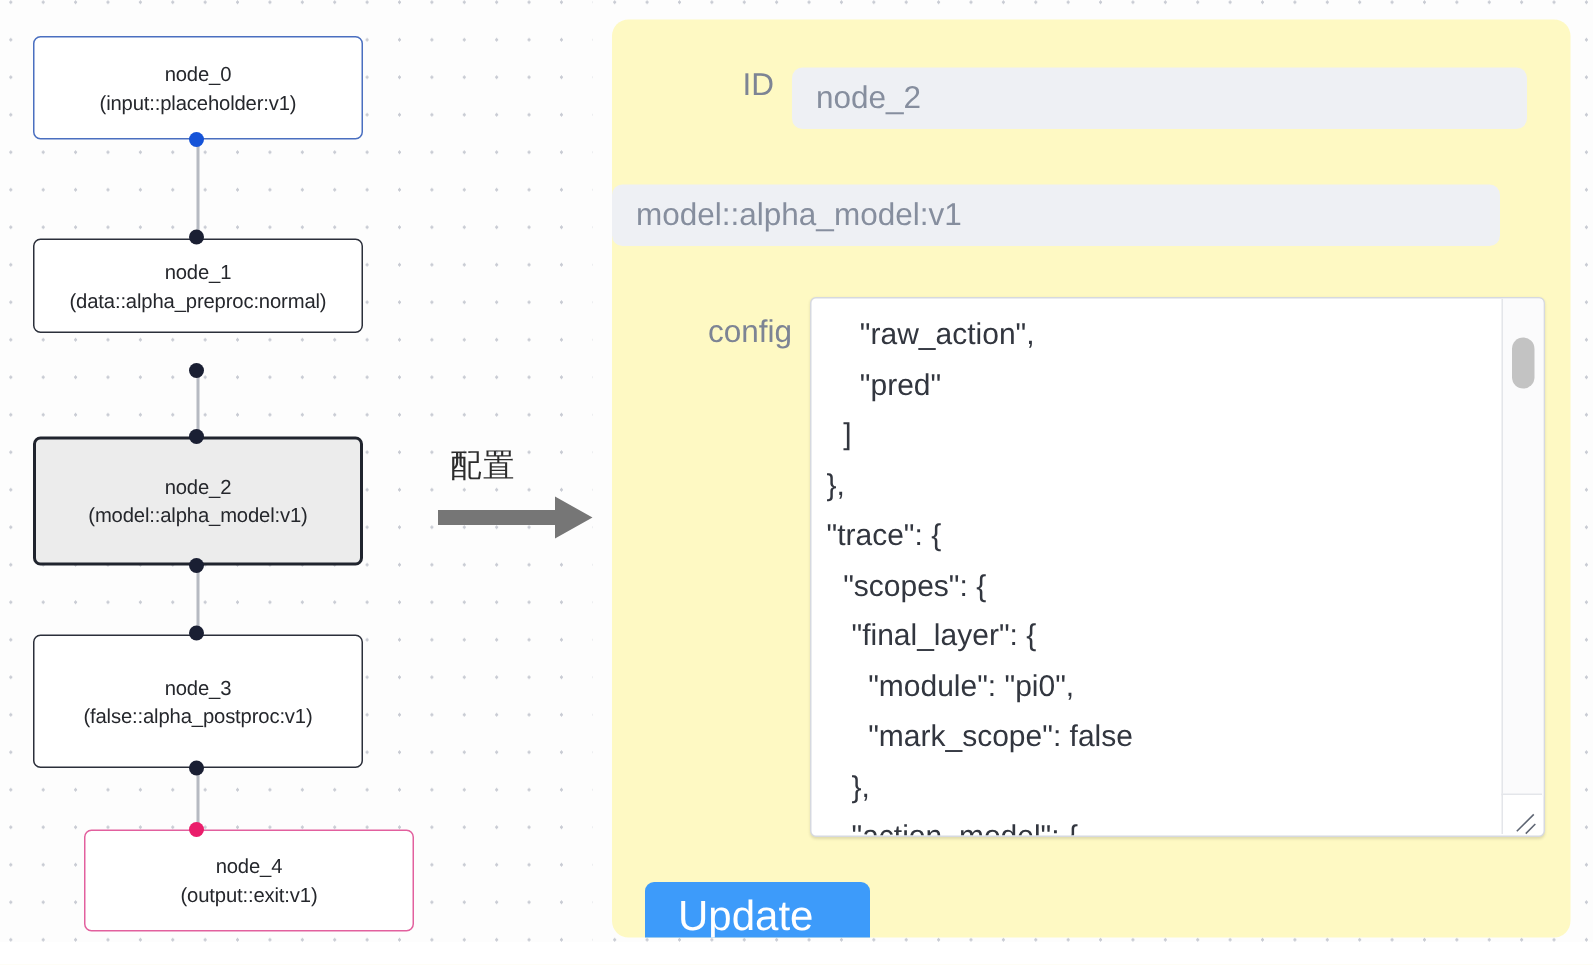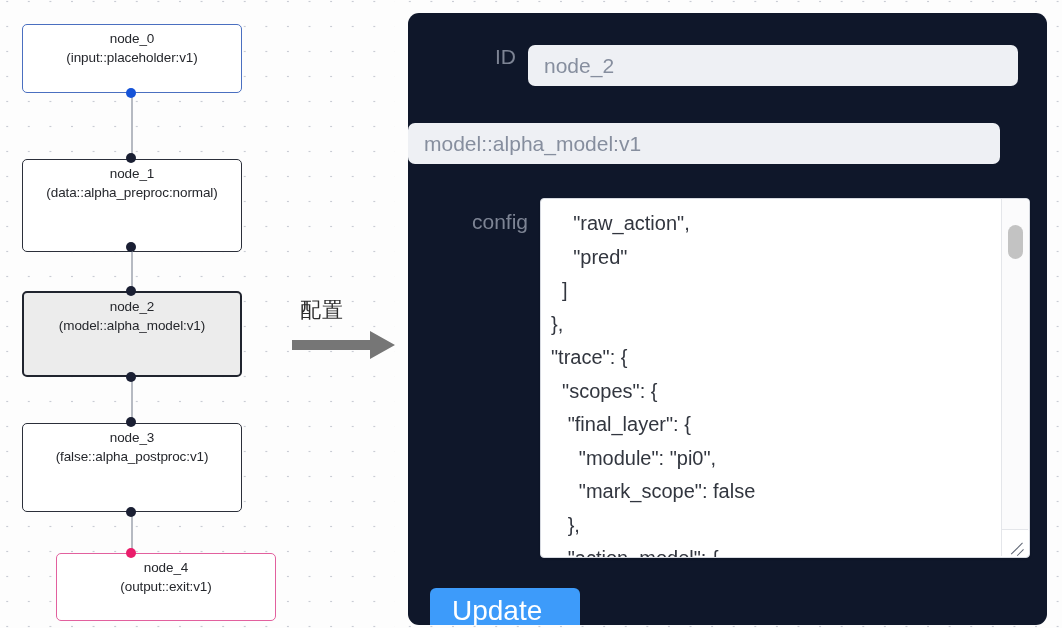--- a/index.html
+++ b/index.html
@@ -39,20 +39,21 @@
     background-position: 4px 14px;
     overflow: hidden;
   }
 
   .node {
     position: absolute;
     box-sizing: border-box;
     background: #ffffff;
     border-radius: 5px;
     display: flex;
+    align-items: center;
     justify-content: center;
     text-align: center;
     font-size: 13.5px;
     line-height: 19px;
     color: #25272c;
     letter-spacing: -0.1px;
     padding: 4px 8px;
     white-space: pre-wrap;
     word-break: break-all;
   }
@@ -96,21 +97,21 @@
     font-family: "DejaVu Sans", sans-serif;
     letter-spacing: 1px;
     text-align: right;
   }
 
   
   #config-panel {
     position: absolute;
     left: 408px; top: 13px;
     width: 639px; height: 612px;
-    background: #0f172a;
+    background: #fef9c3;
     border-radius: 11px;
     z-index: 5;
     overflow: hidden;
   }
 
   .field-row {
     position: absolute;
     display: flex;
     align-items: flex-start;
   }
@@ -243,21 +244,21 @@
     <div class="edge" style="left:131px; top:247px; height:44px;"></div>
     <div class="edge" style="left:131px; top:377px; height:43px;"></div>
     <div class="edge" style="left:131px; top:512px; height:41px;"></div>
 
     <div class="node input-node" style="left:22px; top:24px; width:220px; height:69px;">
       <span class="node-label">node_0
 (input::placeholder:v1)</span>
     </div>
     <div class="handle blue" style="left:131px; top:93px;"></div>
 
-    <div class="node default" style="left:22px; top:159px; width:220px; height:93px;">
+    <div class="node default" style="left:22px; top:159px; width:220px; height:63px;">
       <span class="node-label">node_1
 (data::alpha_preproc:normal)</span>
     </div>
     <div class="handle" style="left:131px; top:158px;"></div>
     <div class="handle" style="left:131px; top:247px;"></div>
 
     <div class="node selected" style="left:22px; top:291px; width:220px; height:86px;">
       <span class="node-label">node_2
 (model::alpha_model:v1)</span>
     </div>

